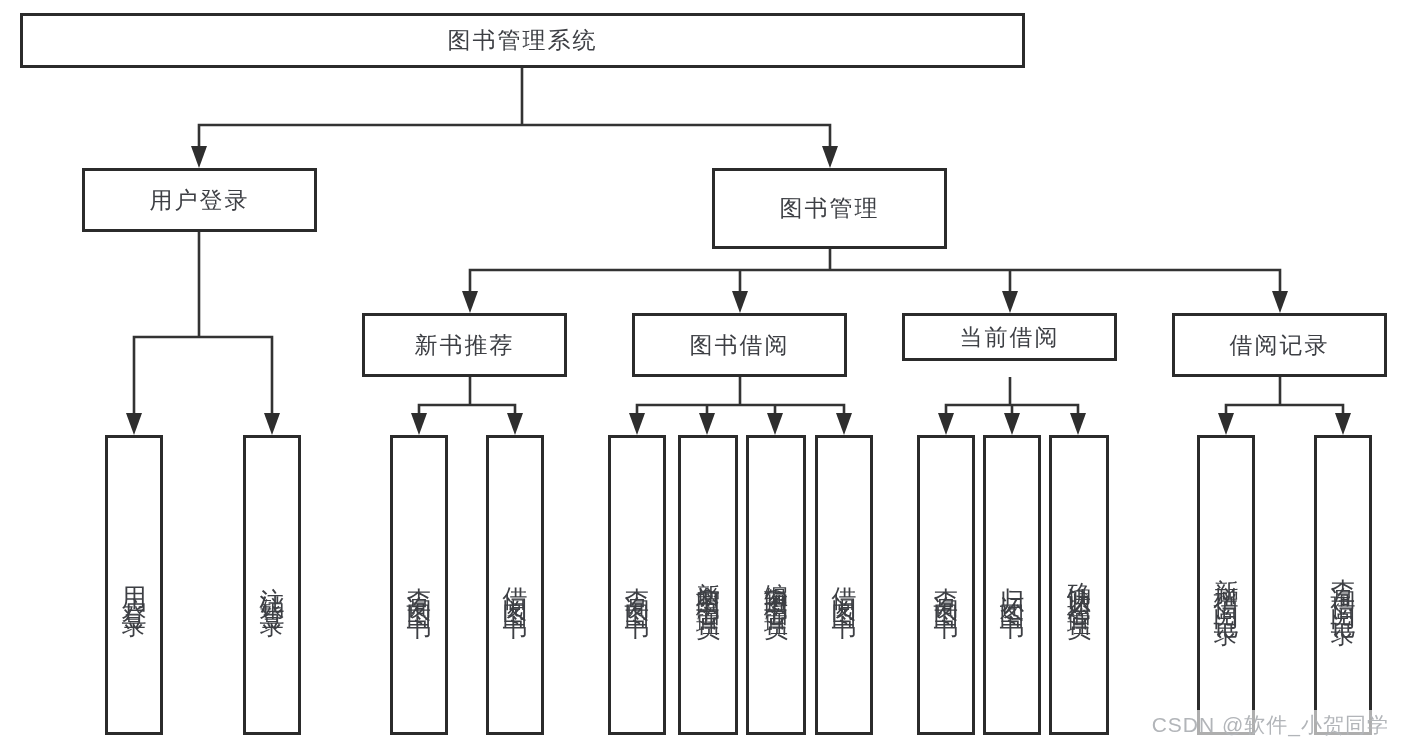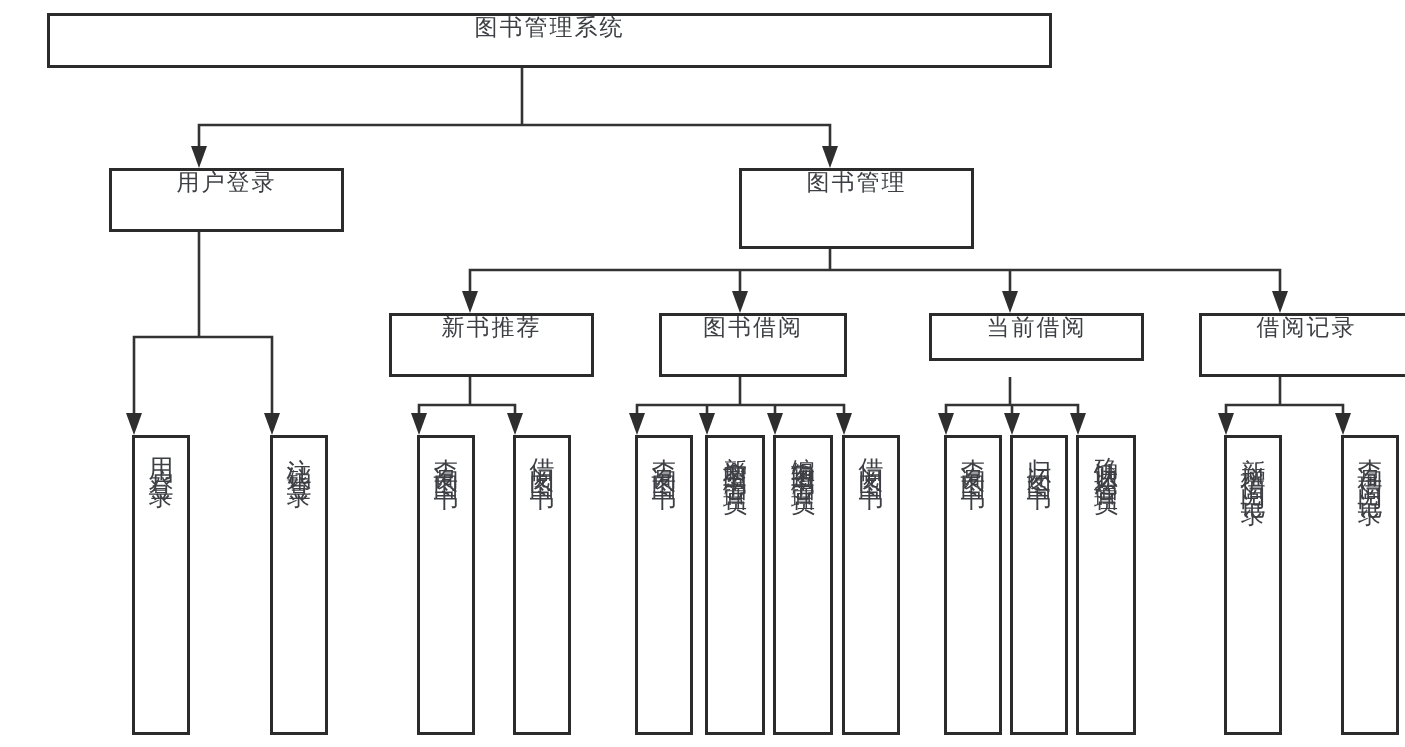--- a/index.html
+++ b/index.html
@@ -21,23 +21,22 @@
     stroke: #333333;
     stroke-width: 2.6;
   }
   #arrowheads path { fill: #2e2e2e; stroke: none; }
   .box {
     position: absolute;
     background: #ffffff;
     border: 3px solid #2b2b2b;
     box-sizing: border-box;
     display: flex;
-    align-items: flex-start;
+    align-items: center;
     justify-content: center;
-    margin-left: 27px;
   }
   .box span {
     color: #3d3f44;
     line-height: 1;
     white-space: nowrap;
   }
   .h span {
     font-size: 23px;
     letter-spacing: 2px;
   }
@@ -112,21 +111,21 @@
   <div class="box h" style="left:82px; top:168px; width:235px; height:64px;">
     <span>用户登录</span>
   </div>
   <div class="box h" style="left:712px; top:168px; width:235px; height:81px;">
     <span>图书管理</span>
   </div>
 
   <div class="box h" style="left:362px; top:313px; width:205px; height:64px;">
     <span>新书推荐</span>
   </div>
-  <div class="box h" style="left:632px; top:313px; width:188px; height:64px;">
+  <div class="box h" style="left:632px; top:313px; width:215px; height:64px;">
     <span>图书借阅</span>
   </div>
   <div class="box h" style="left:902px; top:313px; width:215px; height:48px;">
     <span>当前借阅</span>
   </div>
   <div class="box h" style="left:1172px; top:313px; width:215px; height:64px;">
     <span>借阅记录</span>
   </div>
 
   <div class="box v" style="left:105px; top:435px; width:58px; height:300px;">
@@ -166,14 +165,15 @@
     <span>确认归还（管理员）</span>
   </div>
 
   <div class="box v" style="left:1197px; top:435px; width:58px; height:300px;">
     <span>新增借阅记录</span>
   </div>
   <div class="box v" style="left:1314px; top:435px; width:58px; height:300px;">
     <span>查询借阅记录</span>
   </div>
 
+  <div class="watermark">CSDN @软件_小贺同学</div>
 
 </div>
 
 </body></html>

